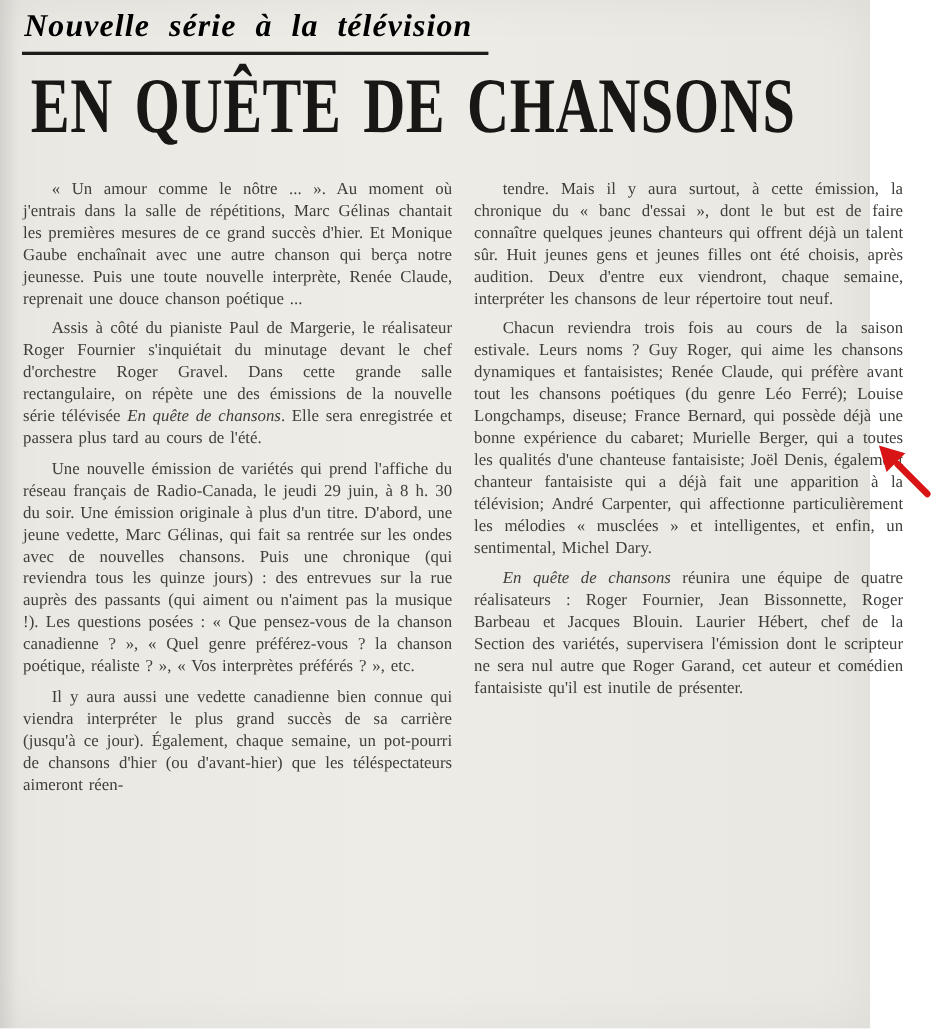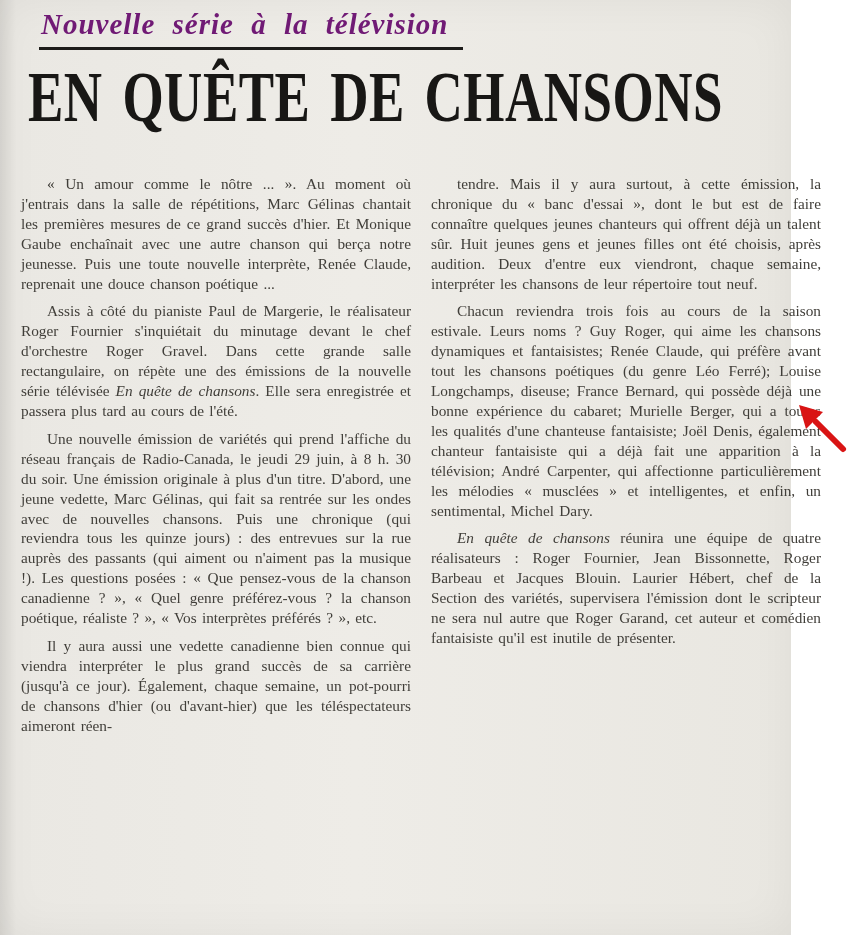--- a/index.html
+++ b/index.html
@@ -10,42 +10,42 @@
     overflow:hidden;
     position:relative;
   }
   .paper {
     position:absolute; left:0; top:0;
     width:791px; height:935px;
     background:linear-gradient(90deg, #d9d7d2 0px, #eae8e3 16px, #eeece7 45%, #e9e7e1 100%);
     box-shadow:inset 0 0 45px rgba(0,0,0,0.05);
   }
   .kicker {
-    position:absolute; left:39px; top:8px;
+    position:absolute; left:20px; top:8px;
     font-size:29px; font-weight:700; font-style:italic;
     letter-spacing:1px; word-spacing:9px;
-    color:#701a75;
+    color:#000000;
     border-bottom:3px solid #1d1c1a;
     padding:0 14px 6px 2px;
     white-space:nowrap;
   }
   .headline {
     position:absolute; left:28px; top:62px;
     font-size:53px; font-weight:700;
     letter-spacing:0.5px; word-spacing:6px;
     color:#181715;
     transform:scaleY(1.35);
     transform-origin:0 0;
     white-space:nowrap;
     line-height:1;
   }
   .columns {
     position:absolute; left:21px; top:162px;
     width:801px;
-    display:flex; gap:20px;margin-top:12px;
+    display:flex; gap:20px;
   }
   .col { width:390px; }
   .col p {
     margin:0 0 8px 0;
     font-size:15.3px;
     line-height:19.9px;
     text-align:justify;
     text-indent:26px;
     color:#403e39;
     word-spacing:1.5px;

